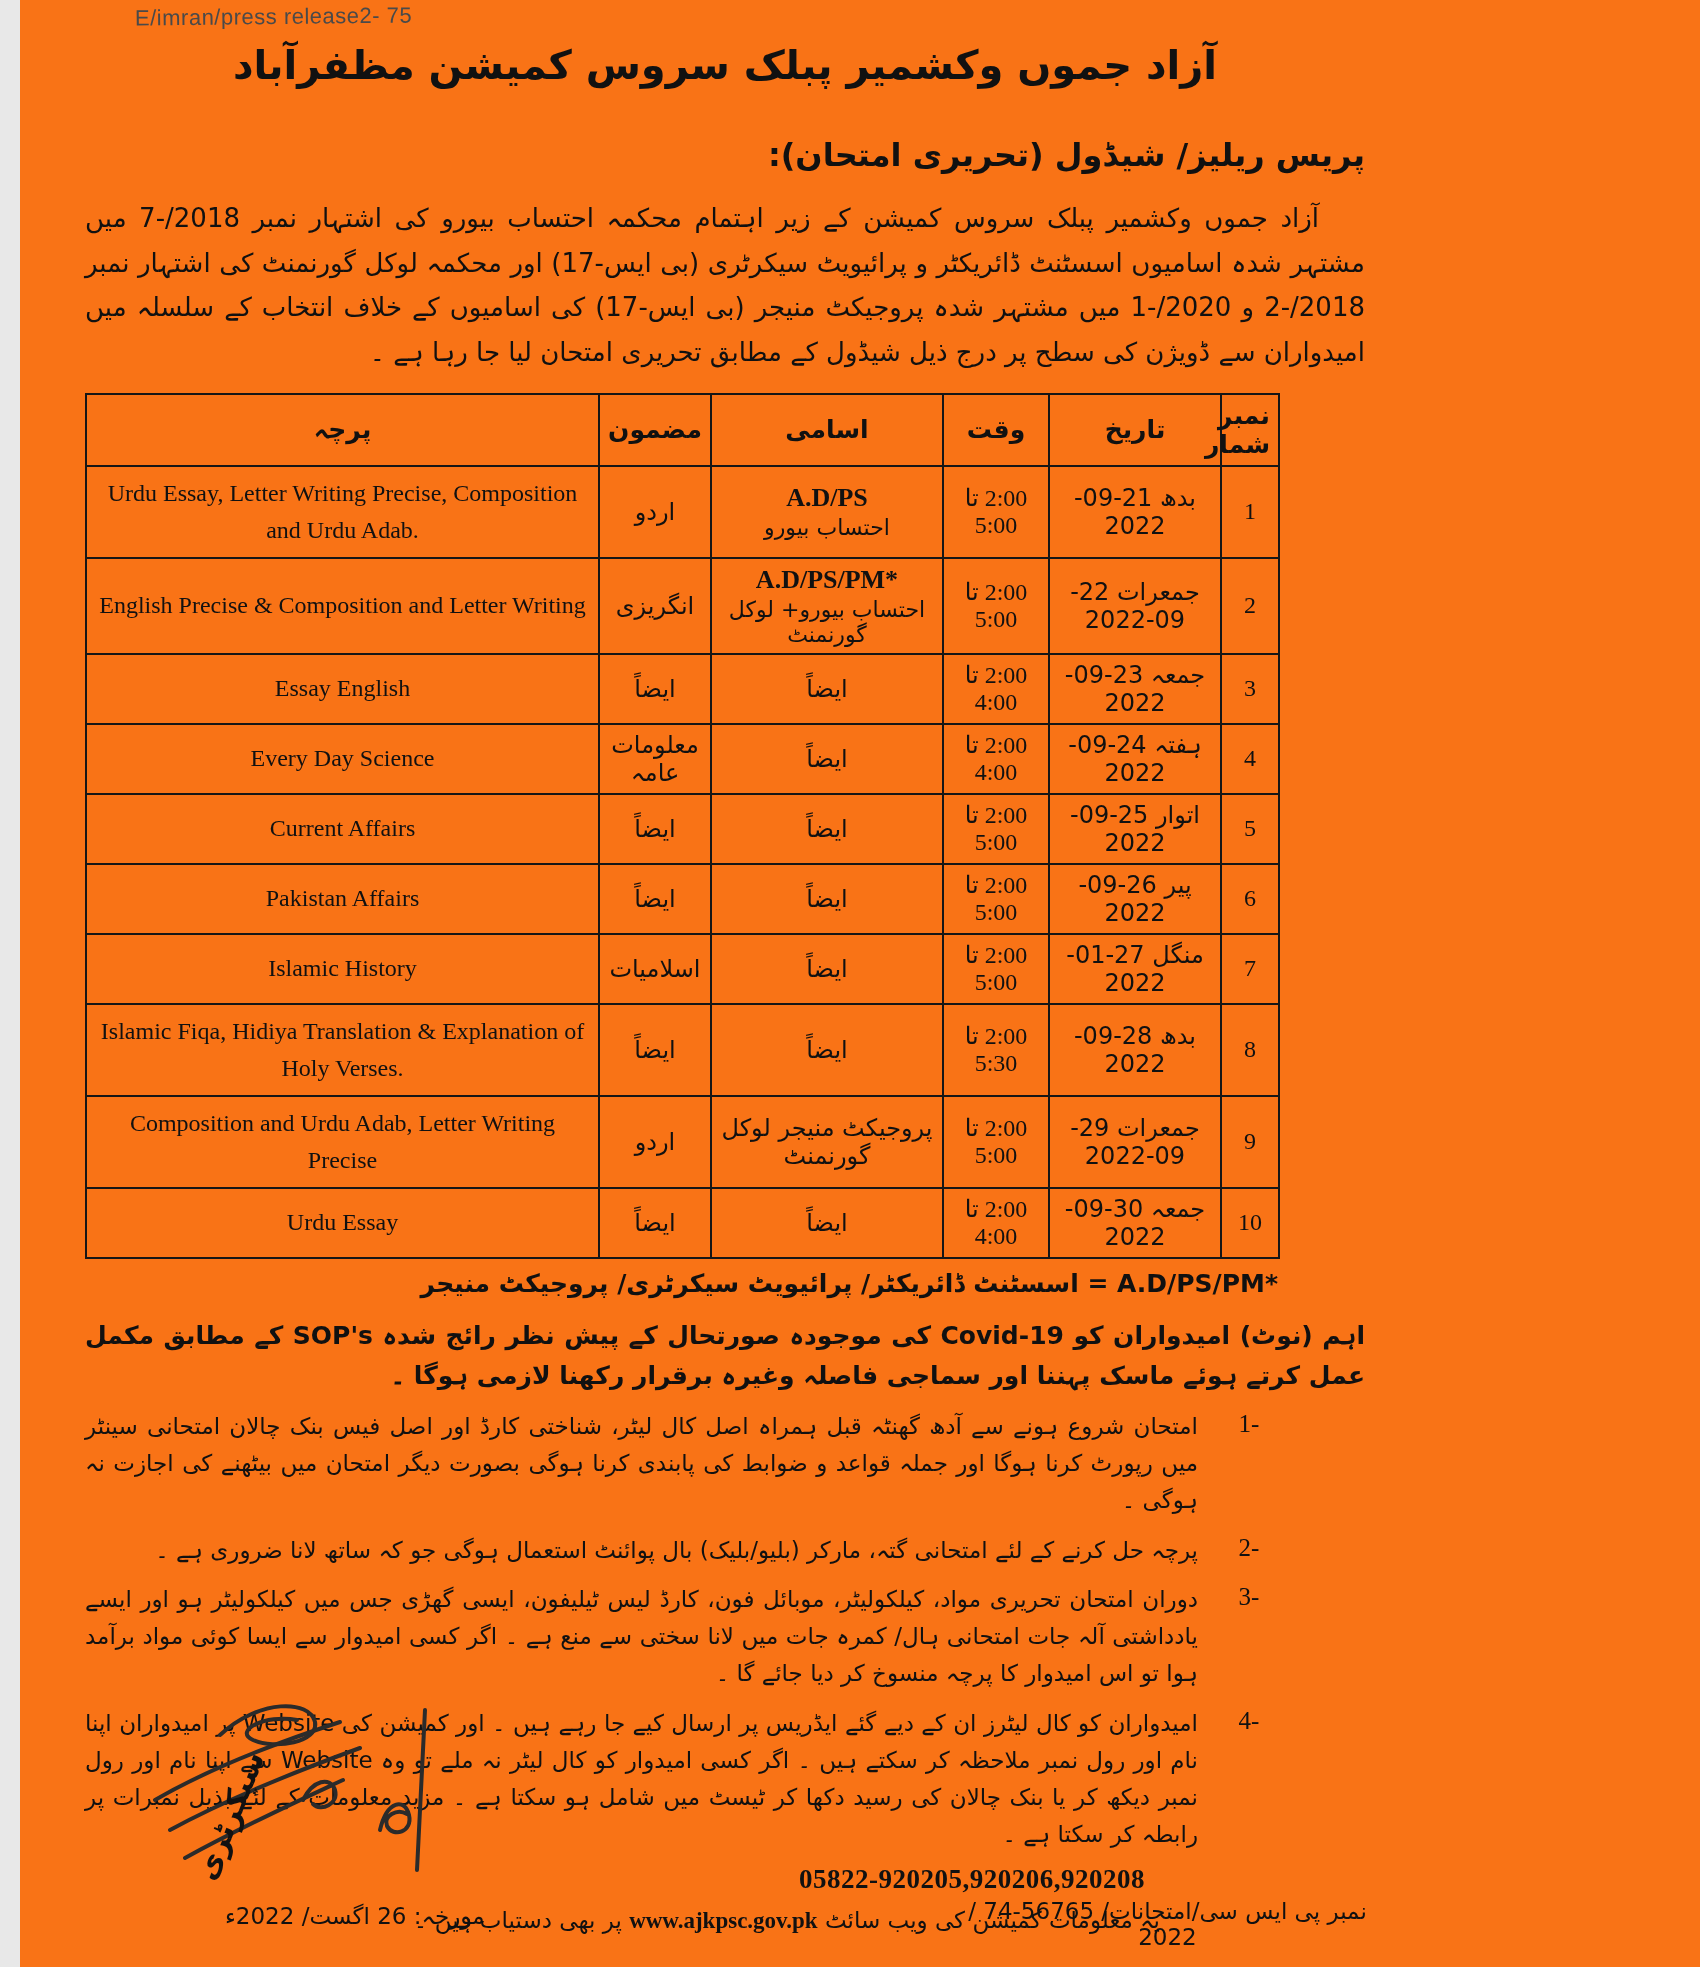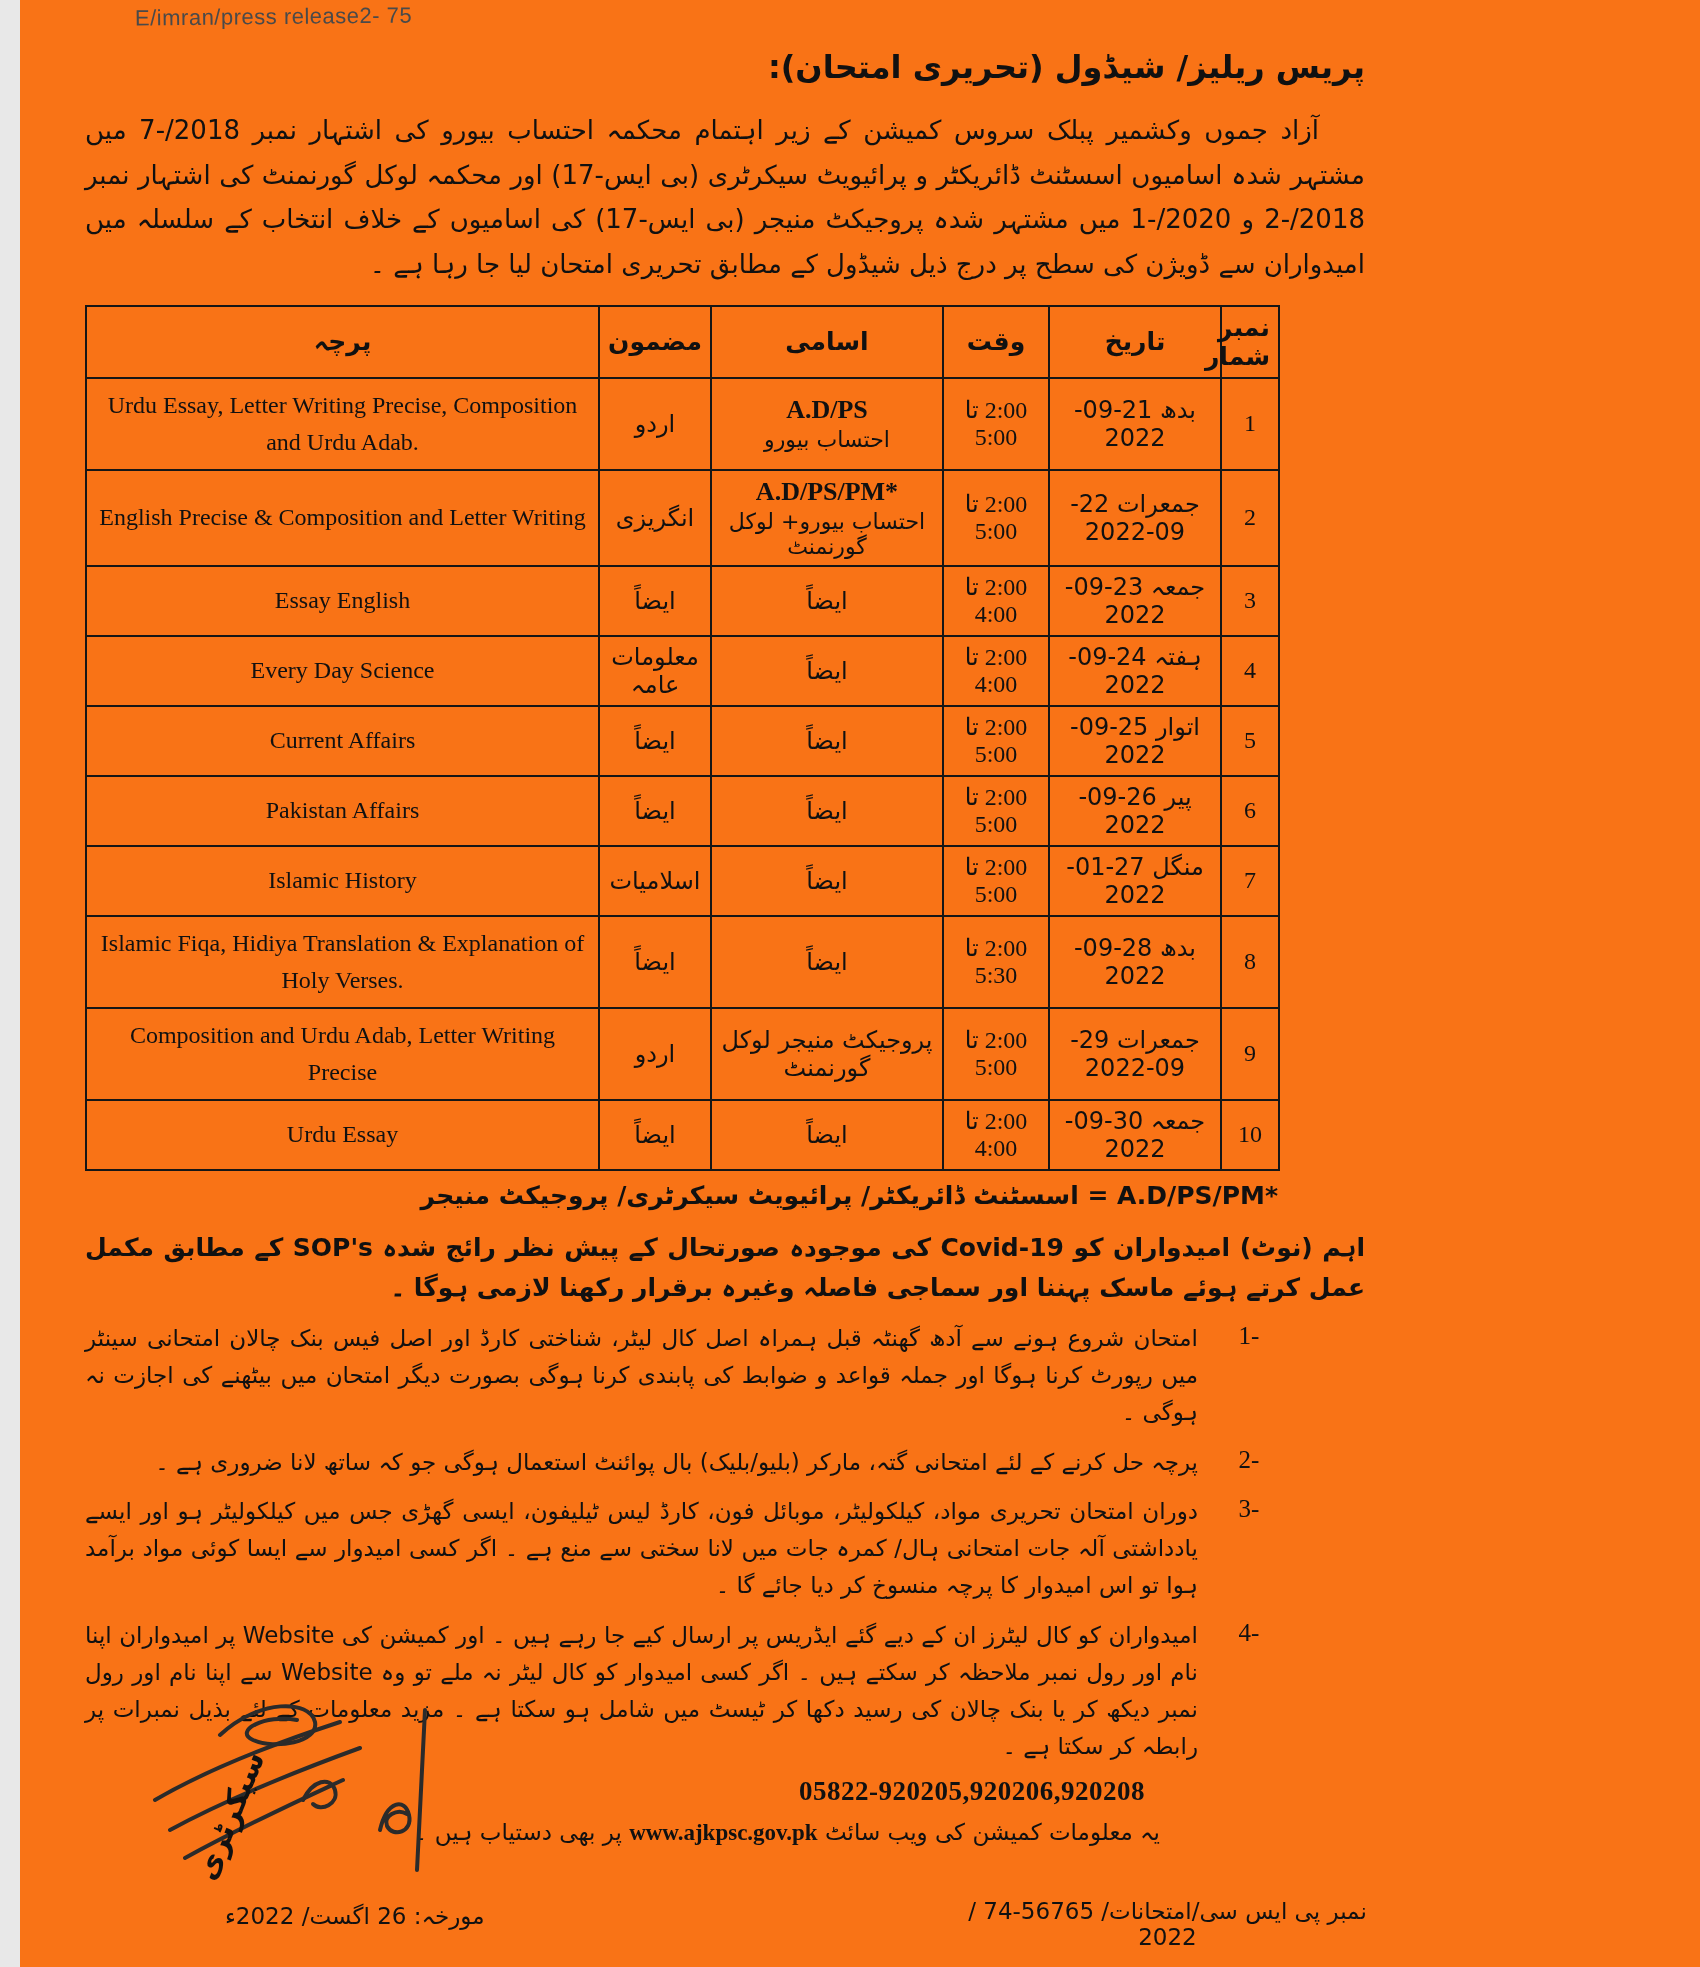--- a/index.html
+++ b/index.html
@@ -95,20 +95,21 @@
 </style>
 </head>
 <body>
 
 <div class="page">
 
   <div class="file-note">E/imran/press release2- 75</div>
 
   <div class="content">
 
+    <div class="title">آزاد جموں وکشمیر پبلک سروس کمیشن مظفرآباد</div>
     <div class="subtitle">پریس ریلیز/ شیڈول (تحریری امتحان):</div>
     <div class="intro">آزاد جموں وکشمیر پبلک سروس کمیشن کے زیر اہتمام محکمہ احتساب بیورو کی اشتہار نمبر 2018/-7 میں مشتہر شدہ اسامیوں اسسٹنٹ ڈائریکٹر و پرائیویٹ سیکرٹری (بی ایس-17) اور محکمہ لوکل گورنمنٹ کی اشتہار نمبر 2018/-2 و 2020/-1 میں مشتہر شدہ پروجیکٹ منیجر (بی ایس-17) کی اسامیوں کے خلاف انتخاب کے سلسلہ میں امیدواران سے ڈویژن کی سطح پر درج ذیل شیڈول کے مطابق تحریری امتحان لیا جا رہا ہے ۔</div>
 
     <table class="schedule">
       <colgroup>
         <col style="width:58px">
           <col style="width:172px">
           <col style="width:106px">
         <col style="width:232px">
           <col style="width:112px">

